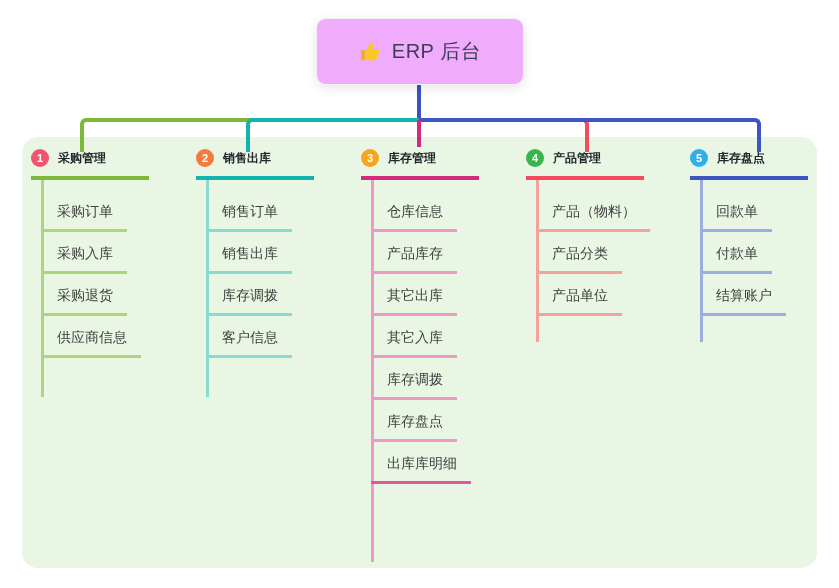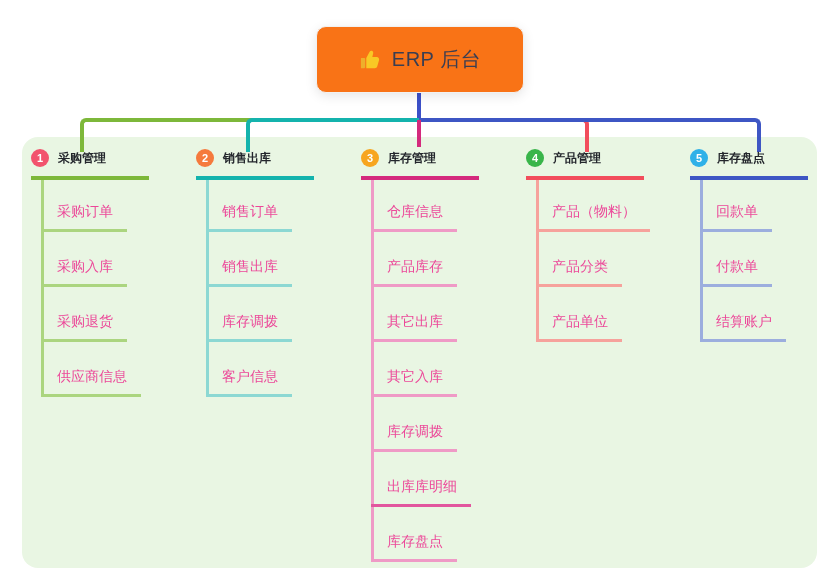--- a/index.html
+++ b/index.html
@@ -8,22 +8,22 @@
     font-family:"Liberation Sans","DejaVu Sans",sans-serif;
     overflow:hidden;
   }
   
   .panel{
     position:absolute;left:22px;top:137px;width:795px;height:431px;
     border-radius:16px;background:#e9f6e3;
   }
   
   .root-card{
-    position:absolute;left:316px;top:26px;width:206px;height:65px;
-    background:#f97316;border:1px solid #f1f1f1;border-radius:10px;
+    position:absolute;left:316px;top:18px;width:206px;height:65px;
+    background:#f0abfc;border:1px solid #f1f1f1;border-radius:10px;
     box-shadow:0 3px 12px rgba(0,0,0,.10);
     display:flex;align-items:center;justify-content:center;gap:10px;
     z-index:5;
   }
   .root-card .label{font-size:20px;color:#3a3e52;font-weight:500;letter-spacing:.5px;}
   .thumb-icon{width:23px;height:23px;display:block;}
   
   .vline{position:absolute;z-index:2;}
   .elbow{position:absolute;z-index:2;border-top:4px solid var(--main);}
   .elbow.l{border-left:4px solid var(--main);border-top-left-radius:6px;}
@@ -38,25 +38,25 @@
   .badge{
     width:18px;height:18px;border-radius:50%;background:var(--badge);
     color:#fff;font-size:11px;font-weight:bold;flex:0 0 18px;
     display:flex;align-items:center;justify-content:center;
   }
   .bhead .blabel{font-size:12px;font-weight:600;color:#23262c;white-space:nowrap;}
   .trunk{position:absolute;left:10px;top:35px;width:3px;background:var(--tint);}
   .trunk.h4{height:217px}.trunk.h7{height:382px}.trunk.h3{height:162px}
   .children{position:relative;}
   .child{
-    margin-left:10px;margin-top:25px;width:fit-content;
+    margin-left:10px;margin-top:12px;width:fit-content;
     padding:0 14px 8px 16px;border-bottom:3px solid var(--tint);
   }
   .child:first-child{margin-top:22px;}
-  .child .clabel{font-size:14px;line-height:19px;color:#ec4899;white-space:nowrap;}
+  .child .clabel{font-size:14px;line-height:19px;color:#404040;white-space:nowrap;}
 </style>
 </head>
 <body>
 
 <div class="panel" style="background: rgb(233, 246, 227);"></div>
 
 <div class="vline" style="left: 417px; top: 83px; width: 4px; height: 37px; background: rgb(60, 80, 200);"></div>
 <div class="elbow l" style="left: 80px; top: 118px; width: 337px; height: 30px; --main: #7db83a;"></div>
 <div class="elbow l" style="left: 246px; top: 118px; width: 171px; height: 30px; --main: #14b3ad;"></div>
 <div class="elbow r" style="left: 419px; top: 118px; width: 166px; height: 30px; --main: #f24d5c;"></div>
@@ -104,22 +104,22 @@
     <span class="badge">3</span>
     <span class="blabel">库存管理</span>
   </div>
   <div class="trunk h7"></div>
   <div class="children">
     <div class="child"><span class="clabel">仓库信息</span></div>
     <div class="child"><span class="clabel">产品库存</span></div>
     <div class="child"><span class="clabel">其它出库</span></div>
     <div class="child"><span class="clabel">其它入库</span></div>
     <div class="child"><span class="clabel">库存调拨</span></div>
+    <div class="child"><span class="clabel">库存盘点</span></div>
     <div class="child" style="border-bottom-color: rgb(226, 86, 158);"><span class="clabel">出库库明细</span></div>
-    <div class="child"><span class="clabel">库存盘点</span></div>
   </div>
 </div>
 
 <div class="branch" style="left: 526px; --main: #f24d5c; --tint: #f6a29c; --badge: #39b54a;">
   <div class="bhead">
     <span class="badge">4</span>
     <span class="blabel">产品管理</span>
   </div>
   <div class="trunk h3"></div>
   <div class="children">

